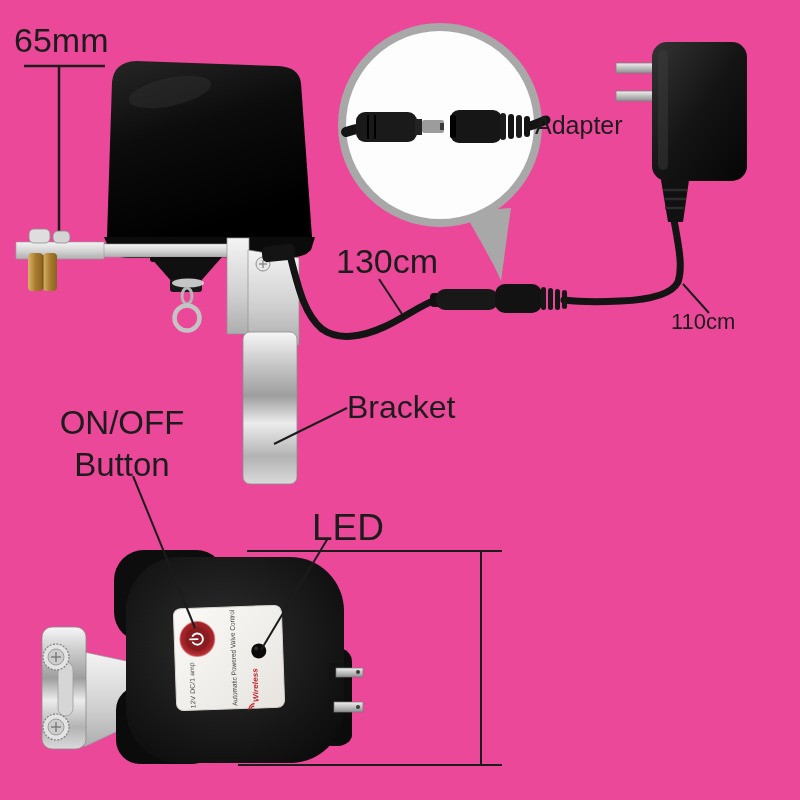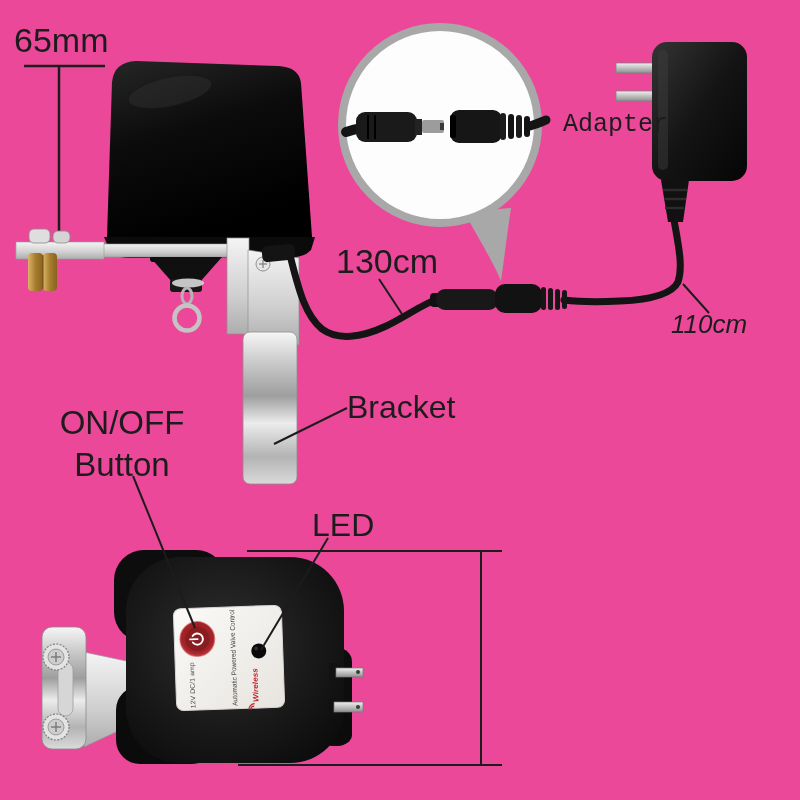--- a/index.html
+++ b/index.html
@@ -7,26 +7,26 @@
     position:relative;width:800px;height:800px;background:#ec4899;overflow:hidden;
     font-family:"Liberation Sans",sans-serif;
     padding-left:39px;
   }
   #art{position:absolute;left:0;top:0;}
   .label{
     position:absolute;color:#1c1c1c;font-family:"Liberation Sans",sans-serif;
     font-weight:400;white-space:nowrap;line-height:1.2;
   }
   .lbl-65   {left:14px;  top:20px;  font-size:34px;}
-  .lbl-adp  {left:563px; top:110px; font-size:25px;font-family:Liberation Mono, monospace;}
+  .lbl-adp  {left:535px; top:110px; font-size:25px;}
   .lbl-130  {left:336px; top:241px; font-size:34px;text-align:right;}
-  .lbl-110  {left:671px; top:309px; font-size:26px;font-style:italic;}
+  .lbl-110  {left:671px; top:309px; font-size:22px;}
   .lbl-brk  {left:347px; top:388px; font-size:32px;}
   .lbl-onoff{left:44px;  top:402px; font-size:33px; width:156px; text-align:center; line-height:1.26;}
-  .lbl-led  {left:312px; top:506px; font-size:32px;}
+  .lbl-led  {left:312px; top:506px; font-size:37px;}
   .lbl-70   {left:495px; top:633px; font-size:32px;}
 </style>
 </head>
 <body>
 
 <div id="stage">
 
 <svg id="art" width="800" height="800" viewBox="0 0 800 800">
   <defs>
     <linearGradient id="domeG" x1="0" y1="0" x2="0.35" y2="1">

